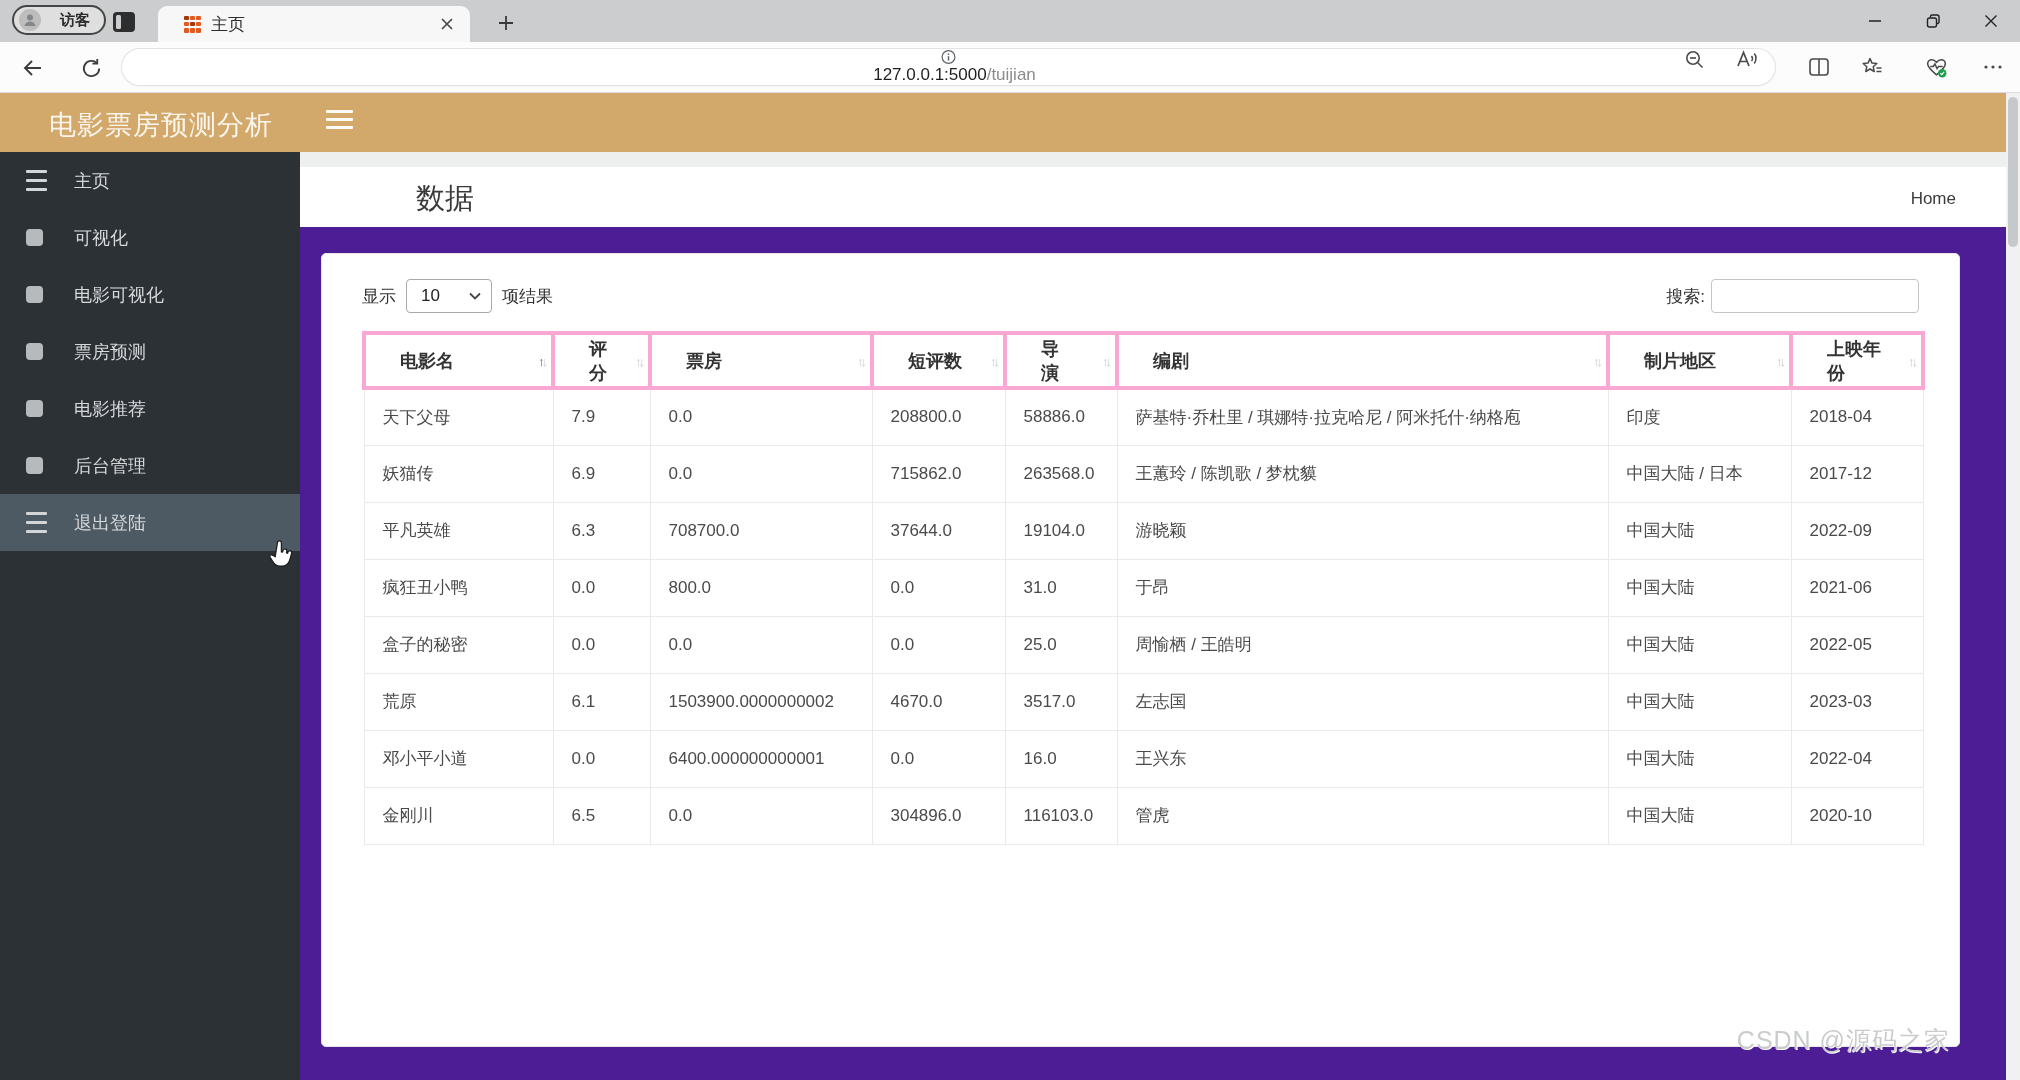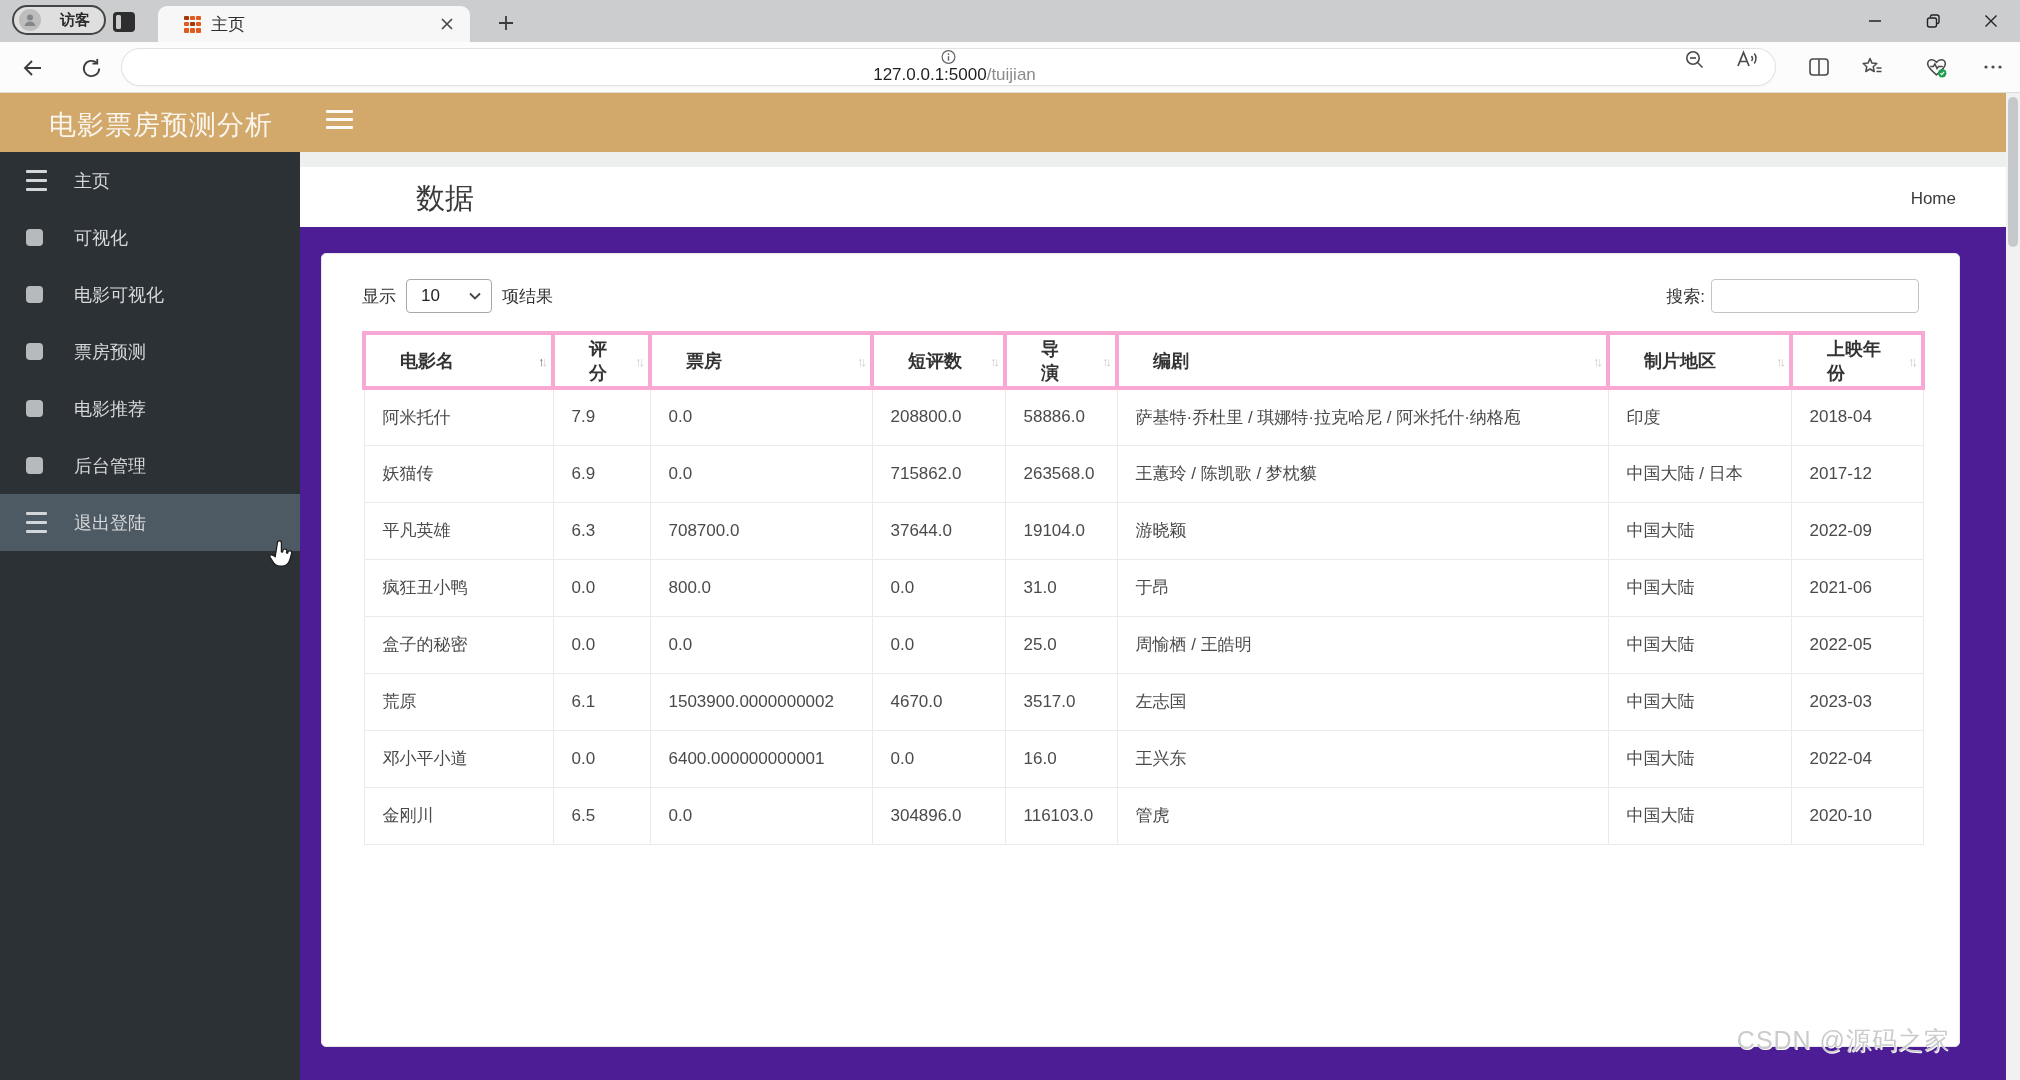--- a/index.html
+++ b/index.html
@@ -321,21 +321,21 @@
                 <th><span>票房</span><span class="sort"><span class="up">↑</span><span class="dn">↓</span></span></th>
                 <th><span>短评数</span><span class="sort"><span class="up">↑</span><span class="dn">↓</span></span></th>
                 <th><span>导演</span><span class="sort"><span class="up">↑</span><span class="dn">↓</span></span></th>
                 <th><span>编剧</span><span class="sort"><span class="up">↑</span><span class="dn">↓</span></span></th>
                 <th><span>制片地区</span><span class="sort"><span class="up">↑</span><span class="dn">↓</span></span></th>
                 <th><span>上映年份</span><span class="sort"><span class="up">↑</span><span class="dn">↓</span></span></th>
               </tr>
             </thead>
           <tbody>
               <tr>
-                <td>阿米托什</td>
+                <td>天下父母</td>
                 <td>7.9</td>
                 <td>0.0</td>
                 <td>208800.0</td>
                 <td>58886.0</td>
                 <td>萨基特·乔杜里 / 琪娜特·拉克哈尼 / 阿米托什·纳格庖</td>
                 <td>印度</td>
                 <td>2018-04</td>
               </tr>
               <tr>
                 <td>妖猫传</td>

